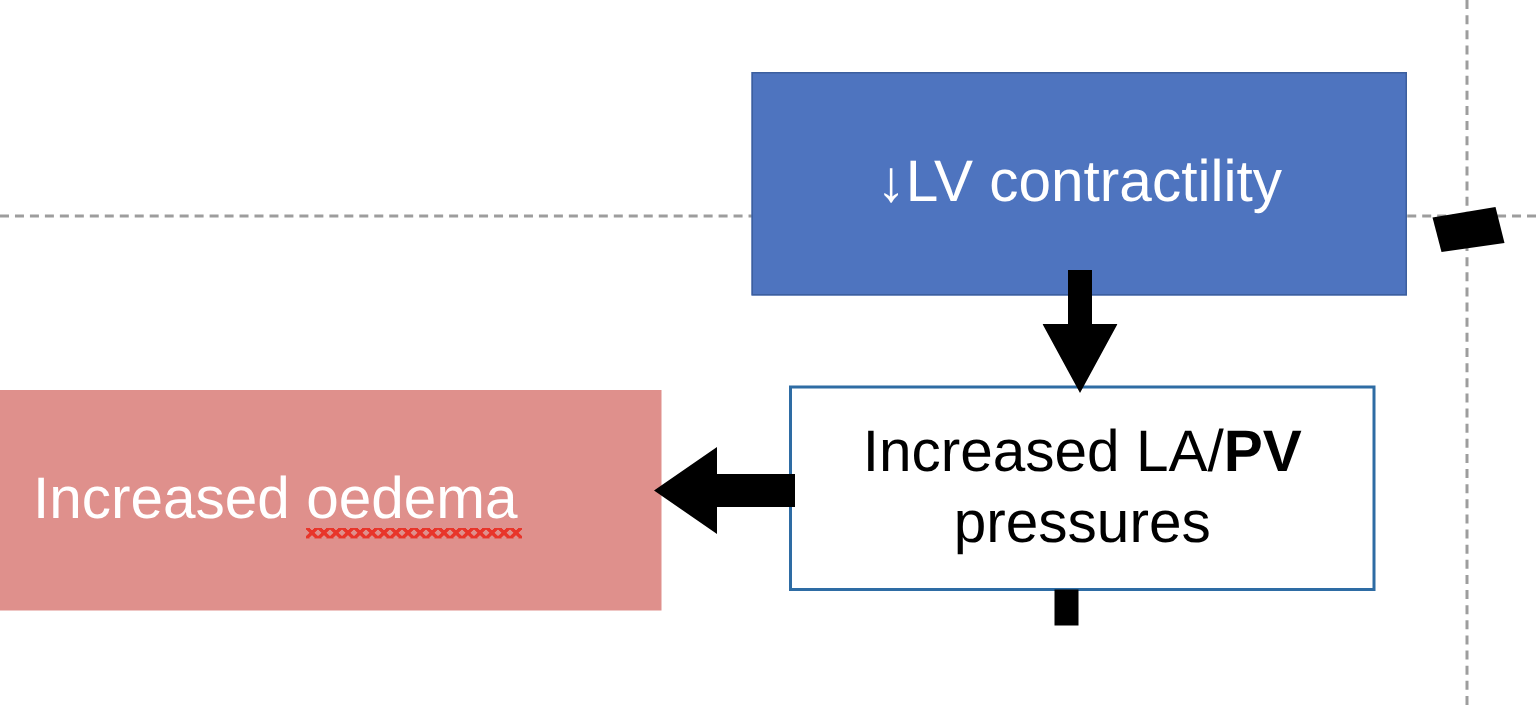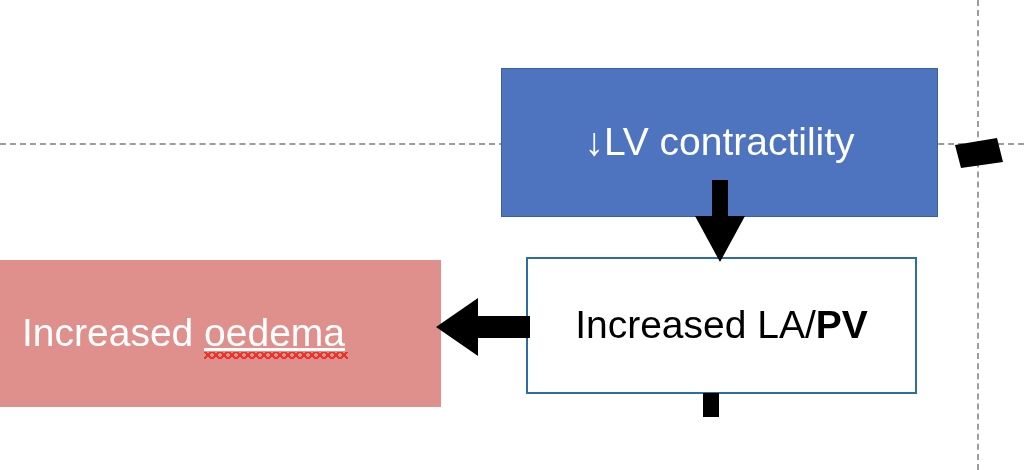--- a/index.html
+++ b/index.html
@@ -50,21 +50,20 @@
   .node-lv {
     left: 501px;
     top: 48px;
     width: 437px;
     height: 149px;
     background: #4e74bf;
     border: 1px solid #3c5f9e;
     color: #ffffff;
     font-size: 39px;
     z-index: 3;
-    margin-top: 20px;
   }
 
   .node-pressures {
     left: 526px;
     top: 257px;
     width: 391px;
     height: 137px;
     background: #ffffff;
     border: 2px solid #2e6ca4;
     color: #000000;
@@ -87,21 +86,20 @@
   }
 
   .bold {
     font-weight: bold;
   }
 
   
   .squiggle {
     position: relative;
     display: inline-block;
-    text-decoration: underline;
   }
   .squiggle::after {
     content: "";
     position: absolute;
     left: 0;
     right: -3px;
     bottom: -2px;
     height: 7px;
     background-image:
       linear-gradient(45deg, transparent 40%, #e8352a 40%, #e8352a 62%, transparent 62%),
@@ -159,20 +157,21 @@
 
   <div class="arrow-down">
     <svg viewBox="0 0 50 82" width="50" height="82" preserveAspectRatio="none" aria-hidden="true">
       <polygon points="17,0 33,0 33,36 50,36 25,82 0,36 17,36" fill="#000000"></polygon>
     </svg>
   </div>
 
   <div class="node node-pressures">
     <span>
       <span>Increased LA/</span><span class="bold">PV</span><br>
+      <span>pressures</span>
     </span>
   </div>
 
   <div class="arrow-left">
     <svg viewBox="0 0 94 58" width="94" height="58" preserveAspectRatio="none" aria-hidden="true">
       <polygon points="0,29 42,0 42,18 94,18 94,40 42,40 42,58" fill="#000000"></polygon>
     </svg>
   </div>
 
   <div class="arrow-stub"></div>

